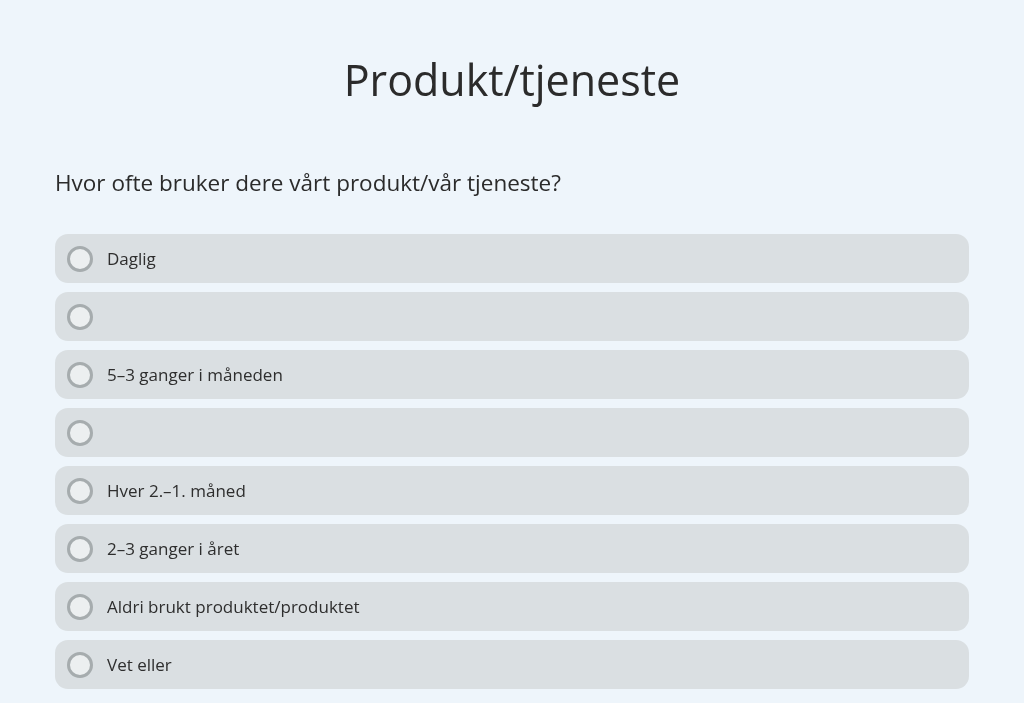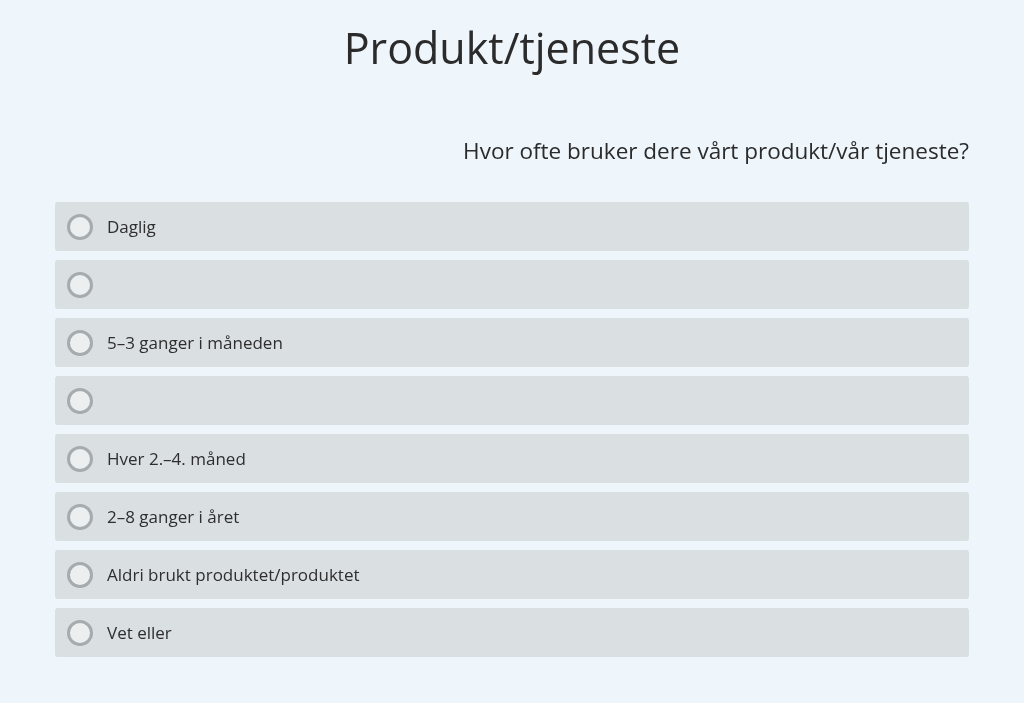--- a/index.html
+++ b/index.html
@@ -16,36 +16,36 @@
   }
   .page {
     padding: 18px 55px 40px 55px;
   }
   .title {
     text-align: center;
     font-size: 43px;
     font-weight: 400;
     color: #2b2b2b;
     margin-bottom: 58px;
+    margin-top: 32px;
   }
   .question {
     font-size: 22.5px;
     font-weight: 400;
     color: #2b2b2b;
     margin-bottom: 36px;
-    text-align: right;
   }
   .options {
     display: flex;
     flex-direction: column;
     gap: 9px;
   }
   .option {
     background: #dadfe2;
-    border-radius: 3px;
+    border-radius: 13px;
     height: 49px;
     display: flex;
     align-items: center;
     padding: 0 12px;
     cursor: pointer;
   }
   .radio-outer {
     width: 26px;
     height: 26px;
     border-radius: 50%;
@@ -75,25 +75,25 @@
     </div>
     <div class="option">
       <span class="radio-outer"></span>
       <span class="option-label">5–3 ganger i måneden</span>
     </div>
     <div class="option">
       <span class="radio-outer"></span>
     </div>
     <div class="option">
       <span class="radio-outer"></span>
-      <span class="option-label">Hver 2.–4. måned</span>
+      <span class="option-label">Hver 2.–1. måned</span>
     </div>
     <div class="option">
       <span class="radio-outer"></span>
-      <span class="option-label">2–8 ganger i året</span>
+      <span class="option-label">2–3 ganger i året</span>
     </div>
     <div class="option">
       <span class="radio-outer"></span>
       <span class="option-label">Aldri brukt produktet/produktet</span>
     </div>
     <div class="option">
       <span class="radio-outer"></span>
       <span class="option-label">Vet eller</span>
     </div>
   </div>

